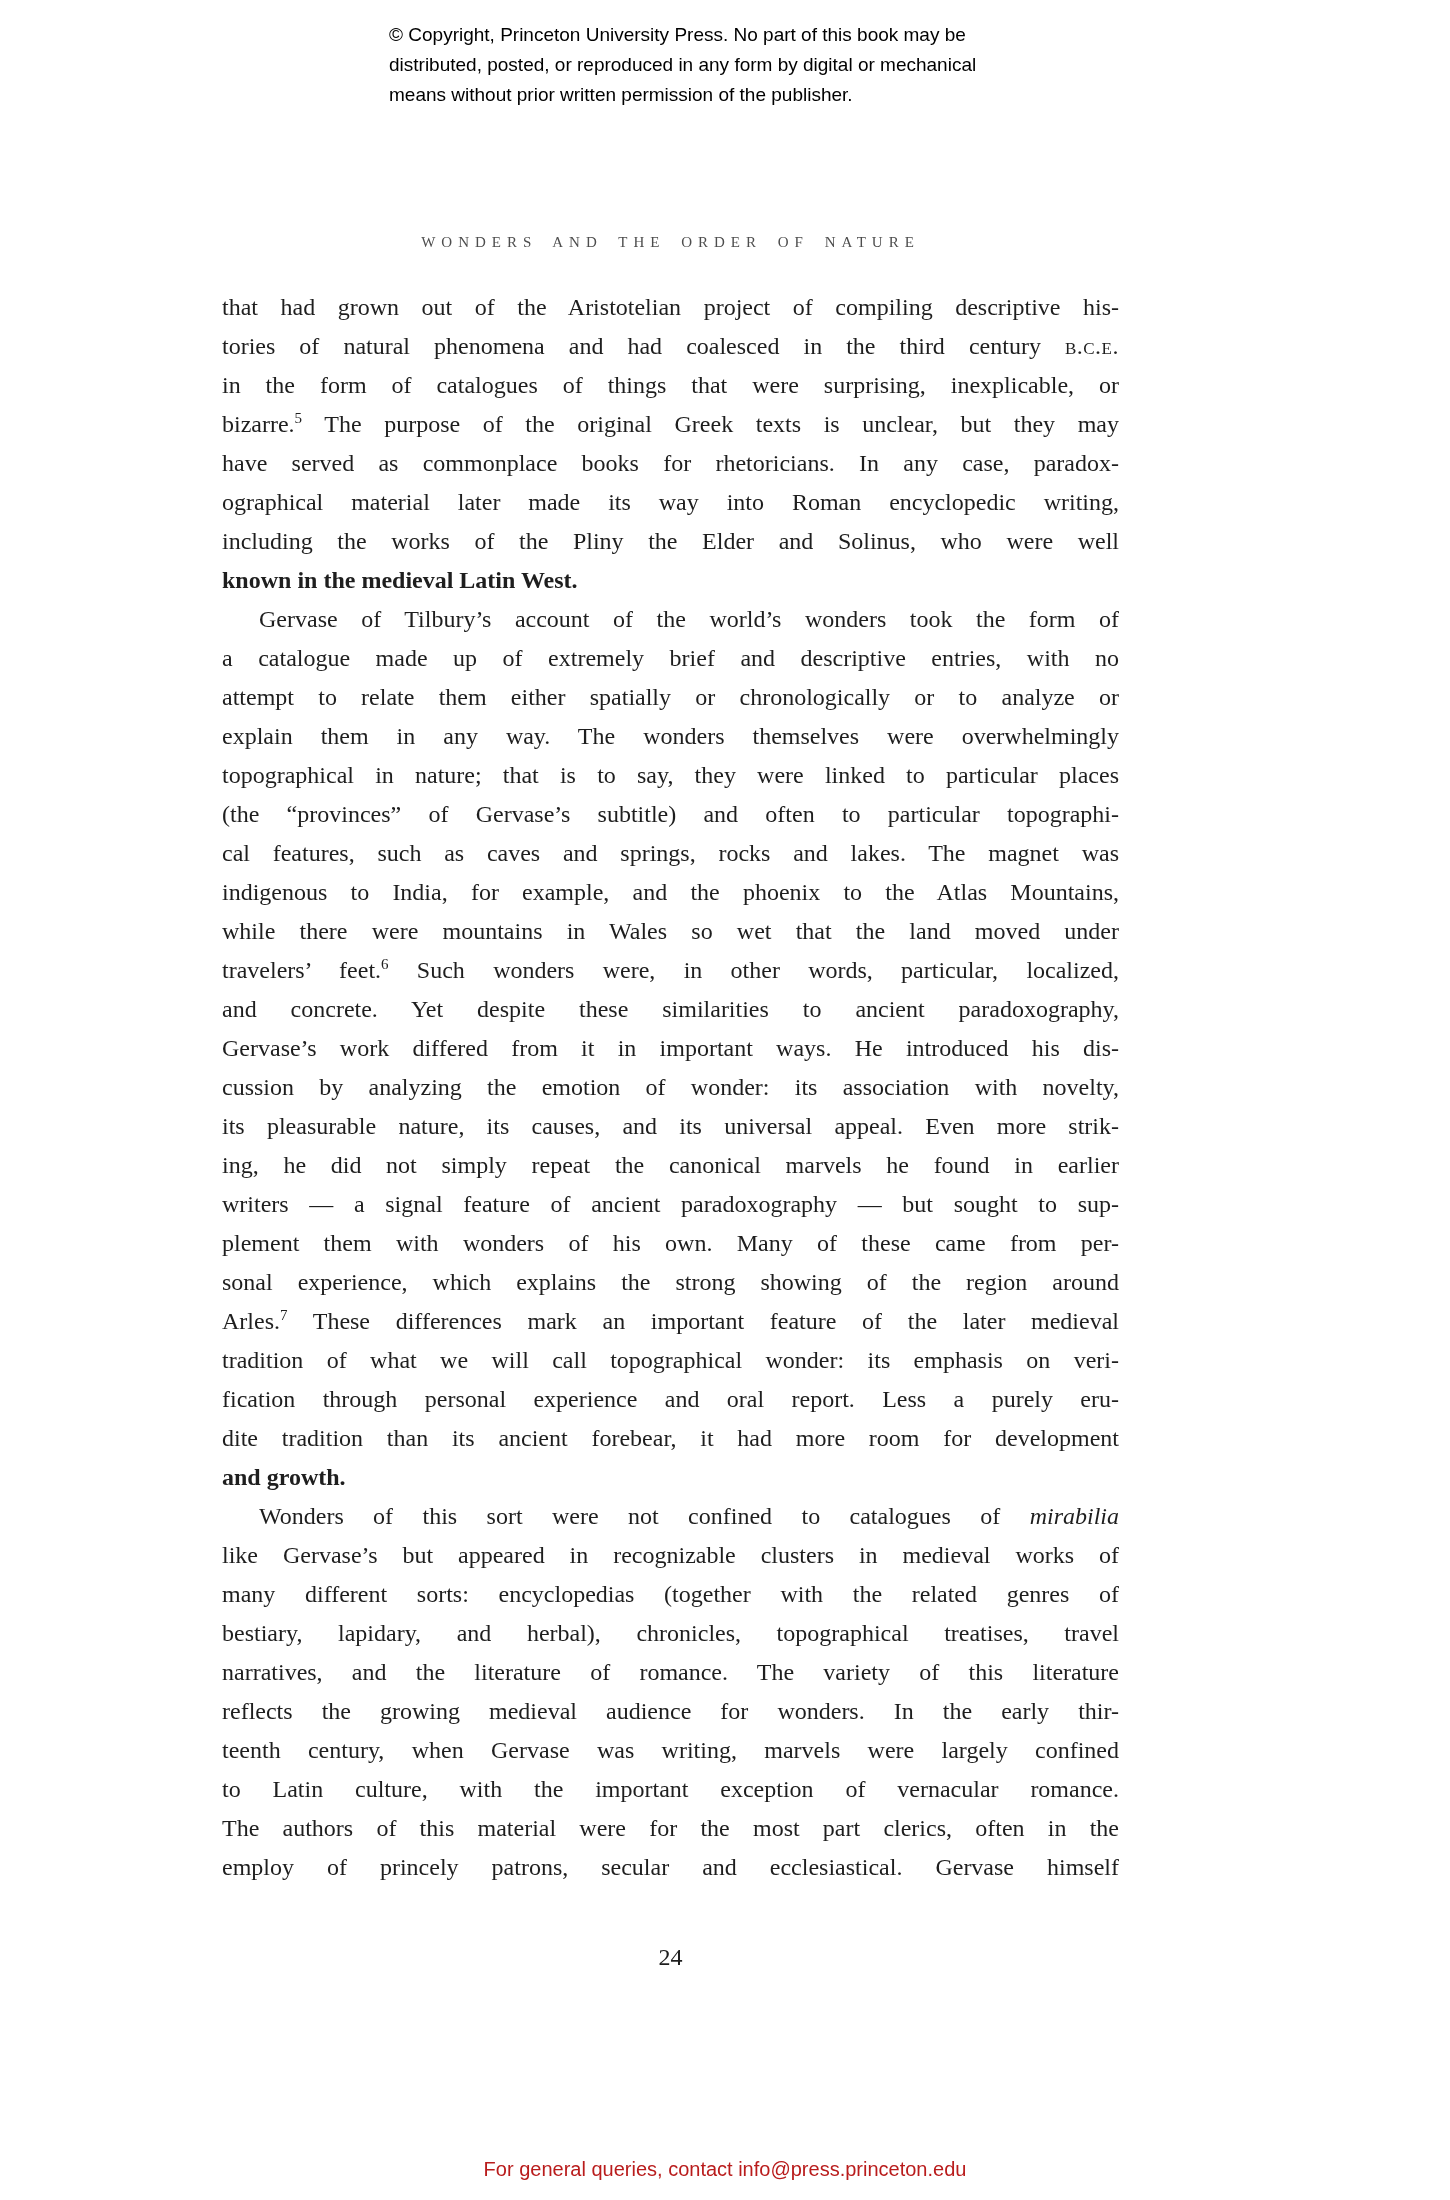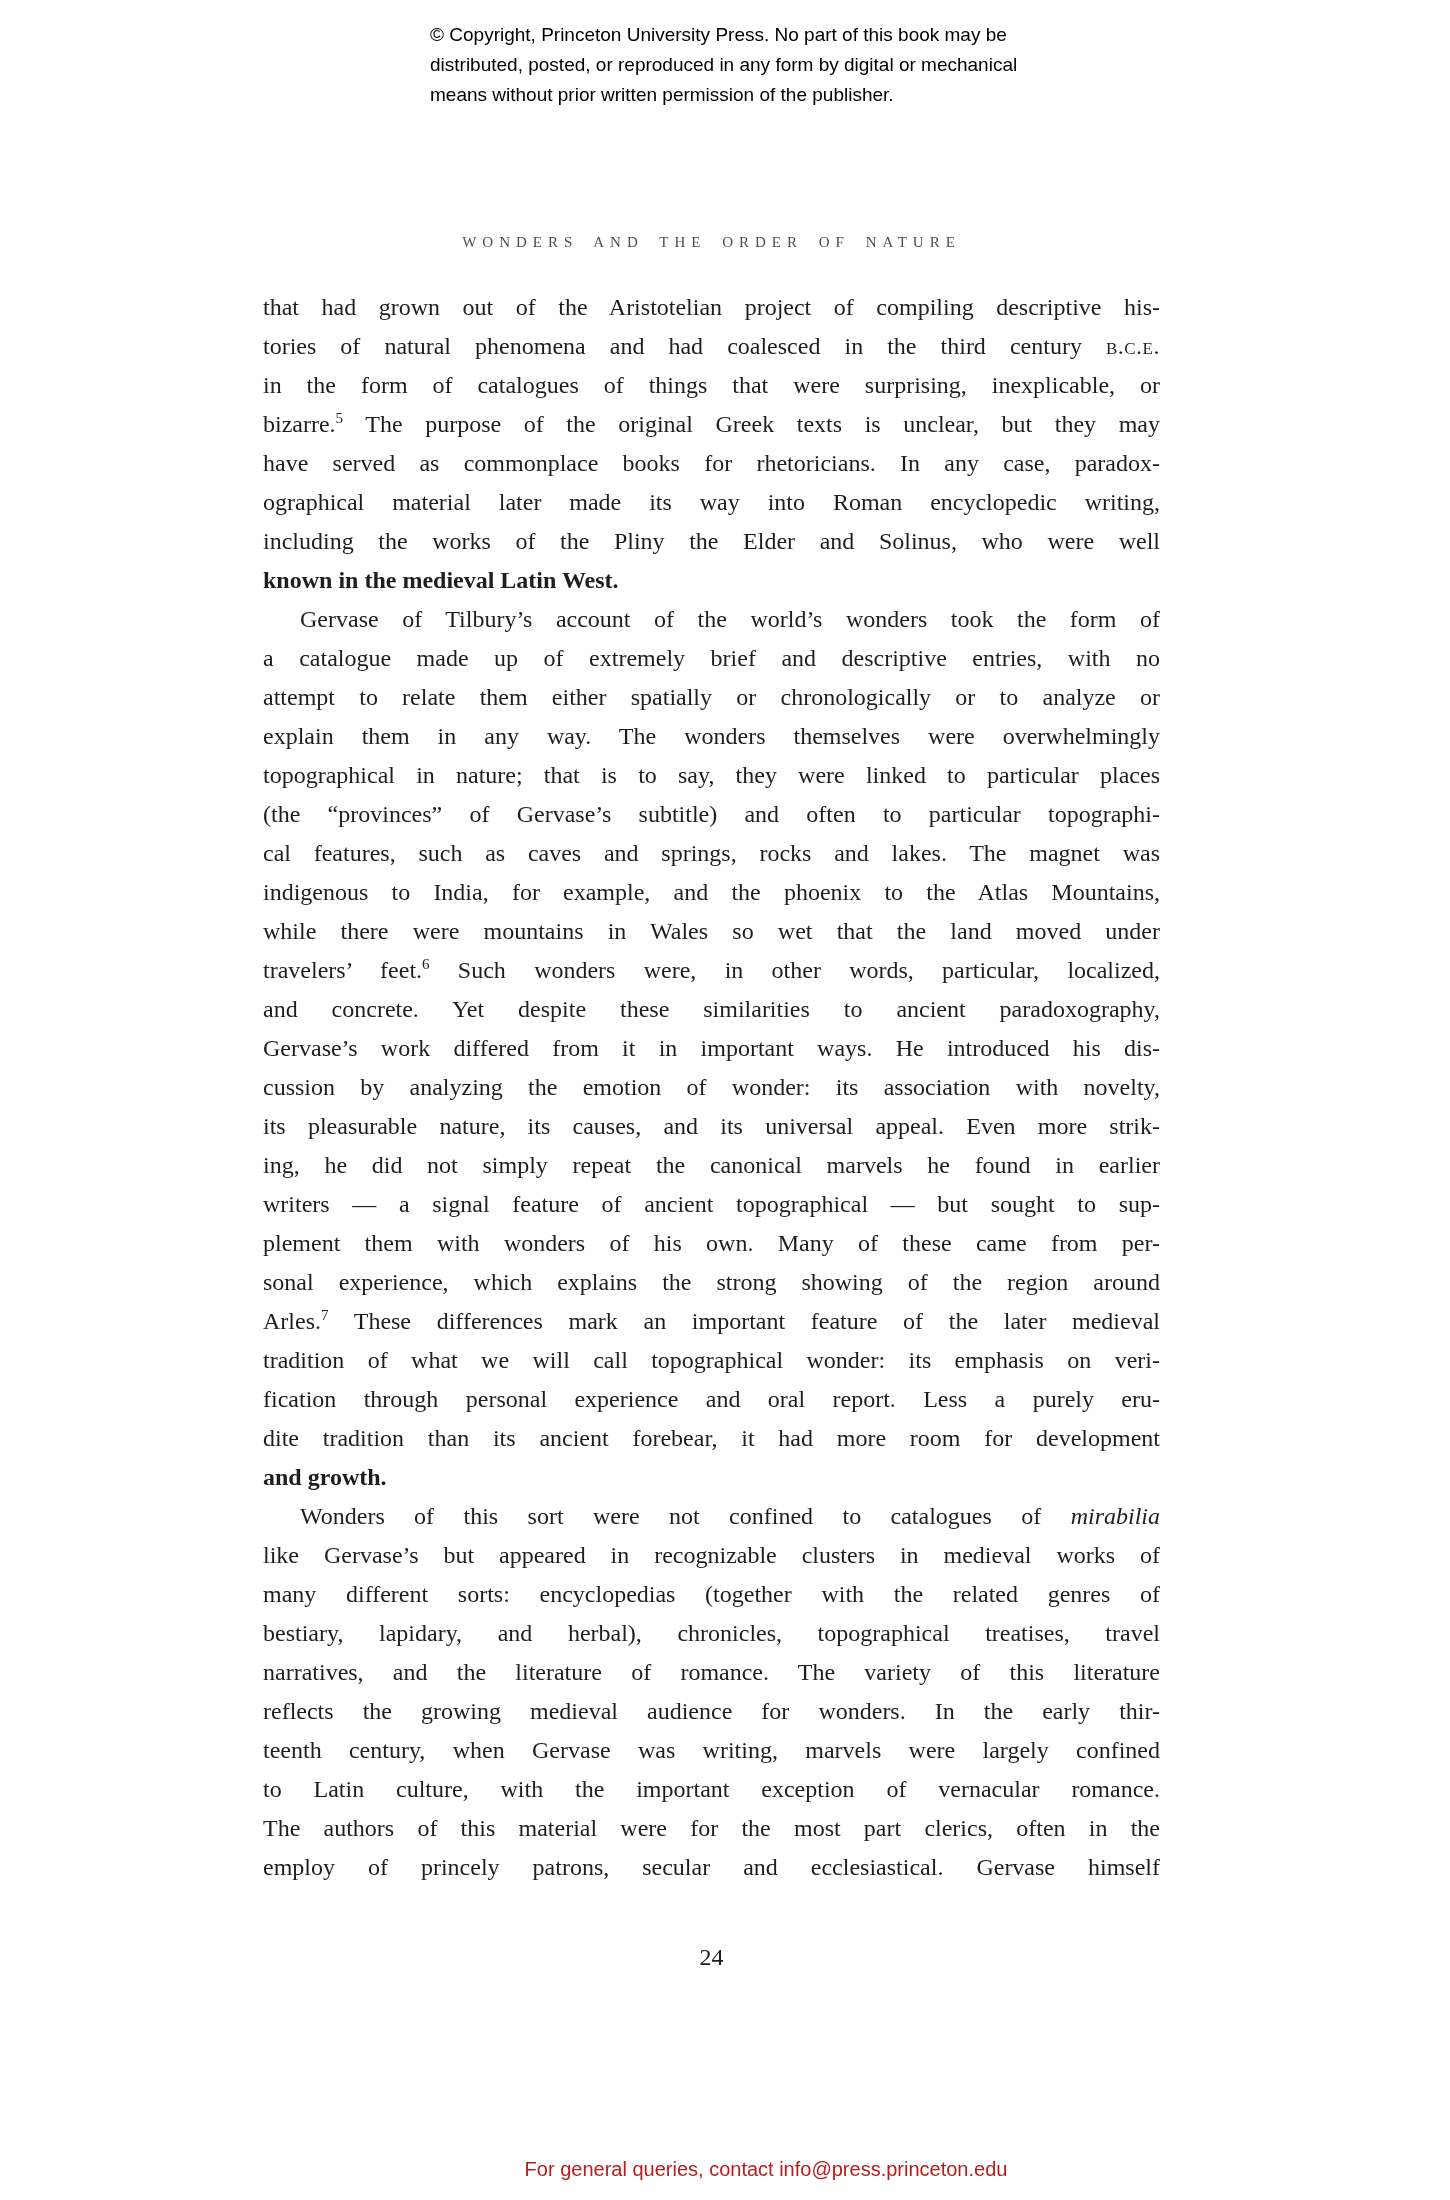--- a/index.html
+++ b/index.html
@@ -4,21 +4,20 @@
 <style>
   html, body { margin: 0; padding: 0; background: #ffffff; }
   .page {
     position: relative;
     width: 1238px;
     height: 2200px;
     background: #ffffff;
     font-family: "Liberation Serif", "DejaVu Serif", serif;
     color: #1e1e1e;
     overflow: hidden;
-    margin-left: 41px;
   }
   .notice {
     position: absolute;
     left: 389px;
     top: 20px;
     font-family: "Liberation Sans", "DejaVu Sans", sans-serif;
     font-size: 19px;
     line-height: 30px;
     color: #000000;
     text-align: left;
@@ -111,21 +110,21 @@
         <div class="line"><span>(the “provinces” of Gervase’s subtitle) and often to particular topographi-</span></div>
         <div class="line"><span>cal features, such as caves and springs, rocks and lakes. The magnet was</span></div>
         <div class="line"><span>indigenous to India, for example, and the phoenix to the Atlas Mountains,</span></div>
         <div class="line"><span>while there were mountains in Wales so wet that the land moved under</span></div>
         <div class="line"><span>travelers’ feet.</span><sup>6</sup><span> Such wonders were, in other words, particular, localized,</span></div>
         <div class="line"><span>and concrete. Yet despite these similarities to ancient paradoxography,</span></div>
         <div class="line"><span>Gervase’s work differed from it in important ways. He introduced his dis-</span></div>
         <div class="line"><span>cussion by analyzing the emotion of wonder: its association with novelty,</span></div>
         <div class="line"><span>its pleasurable nature, its causes, and its universal appeal. Even more strik-</span></div>
         <div class="line"><span>ing, he did not simply repeat the canonical marvels he found in earlier</span></div>
-        <div class="line"><span>writers — a signal feature of ancient topographical — but sought to sup-</span></div>
+        <div class="line"><span>writers — a signal feature of ancient paradoxography — but sought to sup-</span></div>
         <div class="line"><span>plement them with wonders of his own. Many of these came from per-</span></div>
         <div class="line"><span>sonal experience, which explains the strong showing of the region around</span></div>
         <div class="line"><span>Arles.</span><sup>7</sup><span> These differences mark an important feature of the later medieval</span></div>
         <div class="line"><span>tradition of what we will call topographical wonder: its emphasis on veri-</span></div>
         <div class="line"><span>fication through personal experience and oral report. Less a purely eru-</span></div>
         <div class="line"><span>dite tradition than its ancient forebear, it had more room for development</span></div>
         <div class="line ragged"><span>and growth.</span></div>
       </div>
       <div class="paragraph">
         <div class="line indent"><span>Wonders of this sort were not confined to catalogues of </span><span class="it">mirabilia</span></div>

